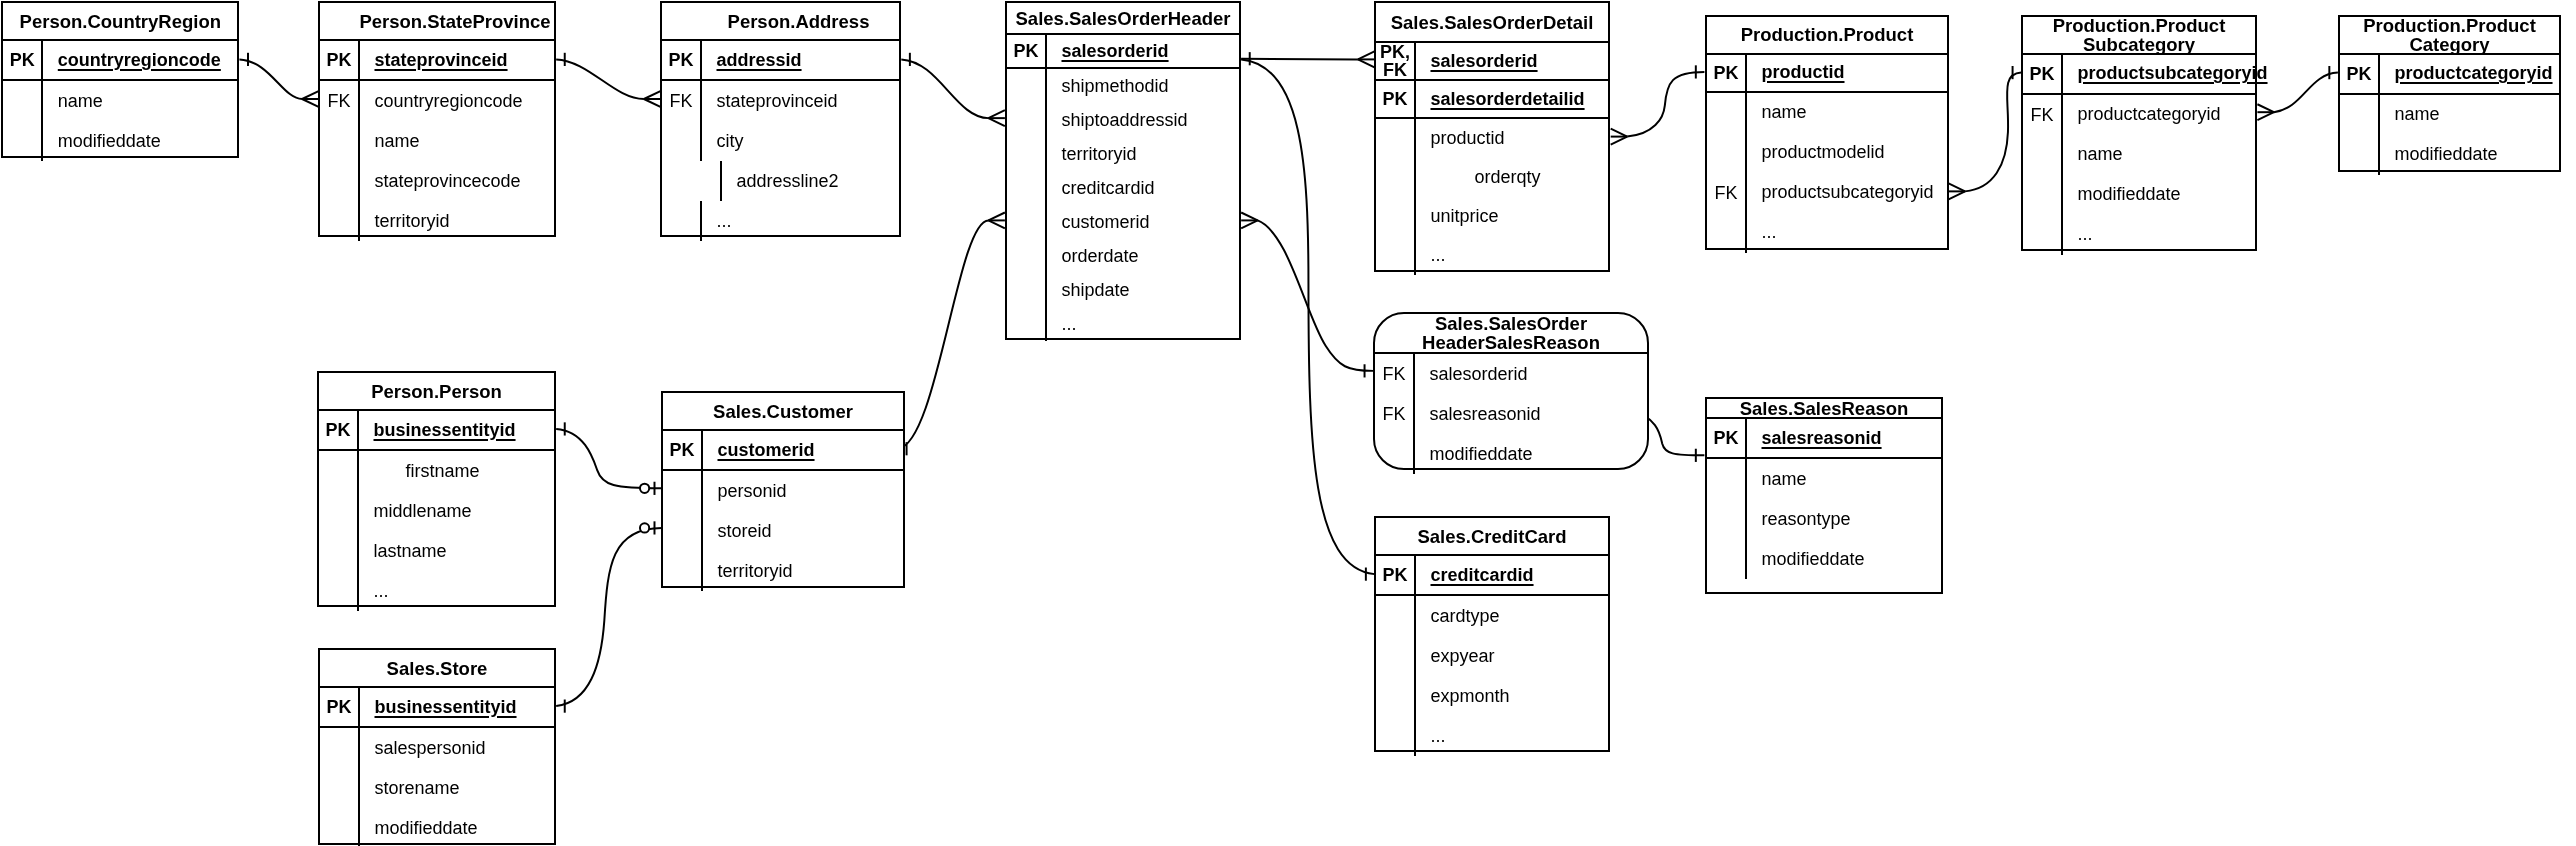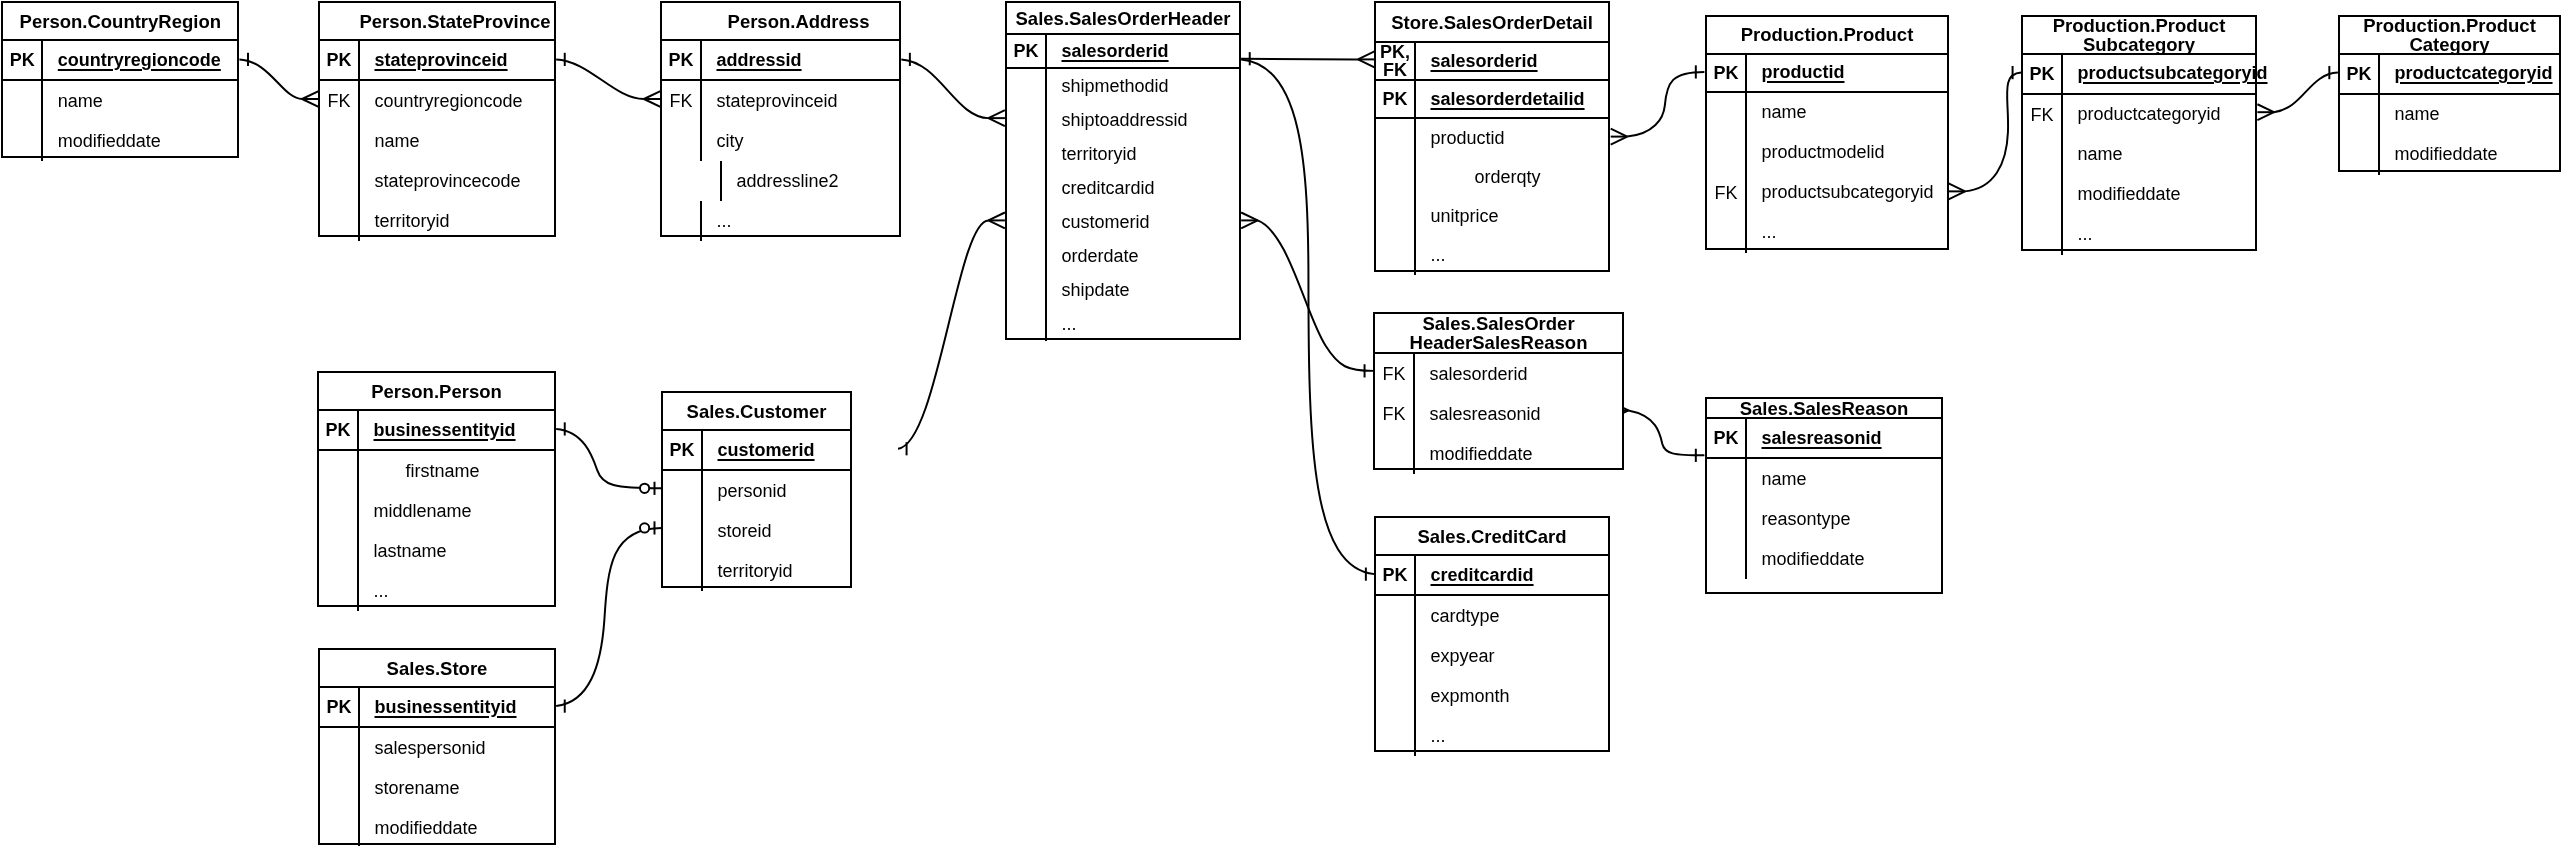--- a/index.html
+++ b/index.html
@@ -182,21 +182,21 @@
       <div class="row" style="height: 34px;">
         <div class="kc"></div>
         <div class="nc">shipdate</div>
       </div>
       <div class="row" style="height: 34px;">
         <div class="kc"></div>
         <div class="nc">...</div>
       </div>
     </div>
     <div class="tbl" style="left: 1374px; top: 1.3px; width: 236px; height: 271px;">
-      <div class="tbl-title" style="height: 40px;">Store.SalesOrderDetail</div>
+      <div class="tbl-title" style="height: 40px;">Sales.SalesOrderDetail</div>
       <div class="row keyrow" style="height: 38px;">
         <div class="kc pk">PK,
 FK</div>
         <div class="nc u">salesorderid</div>
       </div>
       <div class="row keyrow" style="height: 38px;">
         <div class="kc pk">PK</div>
         <div class="nc u">salesorderdetailid</div>
       </div>
       <div class="row" style="height: 39px;">
@@ -272,21 +272,21 @@
       </div>
       <div class="row" style="height: 40px;">
         <div class="kc"></div>
         <div class="nc">name</div>
       </div>
       <div class="row" style="height: 40px;">
         <div class="kc"></div>
         <div class="nc">modifieddate</div>
       </div>
     </div>
-    <div class="tbl" style="left: 1373px; top: 312px; width: 251px; height: 158px;">
+    <div class="tbl" style="left: 1373px; top: 312px; width: 276px; height: 158px; border-radius: 31px;">
       <div class="tbl-title" style="height: 40px;">Sales.SalesOrder
 HeaderSalesReason</div>
       <div class="row" style="height: 40px;">
         <div class="kc">FK</div>
         <div class="nc">salesorderid</div>
       </div>
       <div class="row" style="height: 40px;">
         <div class="kc">FK</div>
         <div class="nc">salesreasonid</div>
       </div>
@@ -353,21 +353,21 @@
       </div>
       <div class="row" style="height: 40px;">
         <div class="kc"></div>
         <div class="nc">lastname</div>
       </div>
       <div class="row" style="height: 40px;">
         <div class="kc"></div>
         <div class="nc">...</div>
       </div>
     </div>
-    <div class="tbl" style="left: 661px; top: 391px; width: 191px; height: 197px;">
+    <div class="tbl" style="left: 661px; top: 391px; width: 244px; height: 197px;">
       <div class="tbl-title" style="height: 38px;">Sales.Customer</div>
       <div class="row keyrow" style="height: 40px;">
         <div class="kc pk">PK</div>
         <div class="nc u">customerid</div>
       </div>
       <div class="row" style="height: 40px;">
         <div class="kc"></div>
         <div class="nc">personid</div>
       </div>
       <div class="row" style="height: 40px;">

